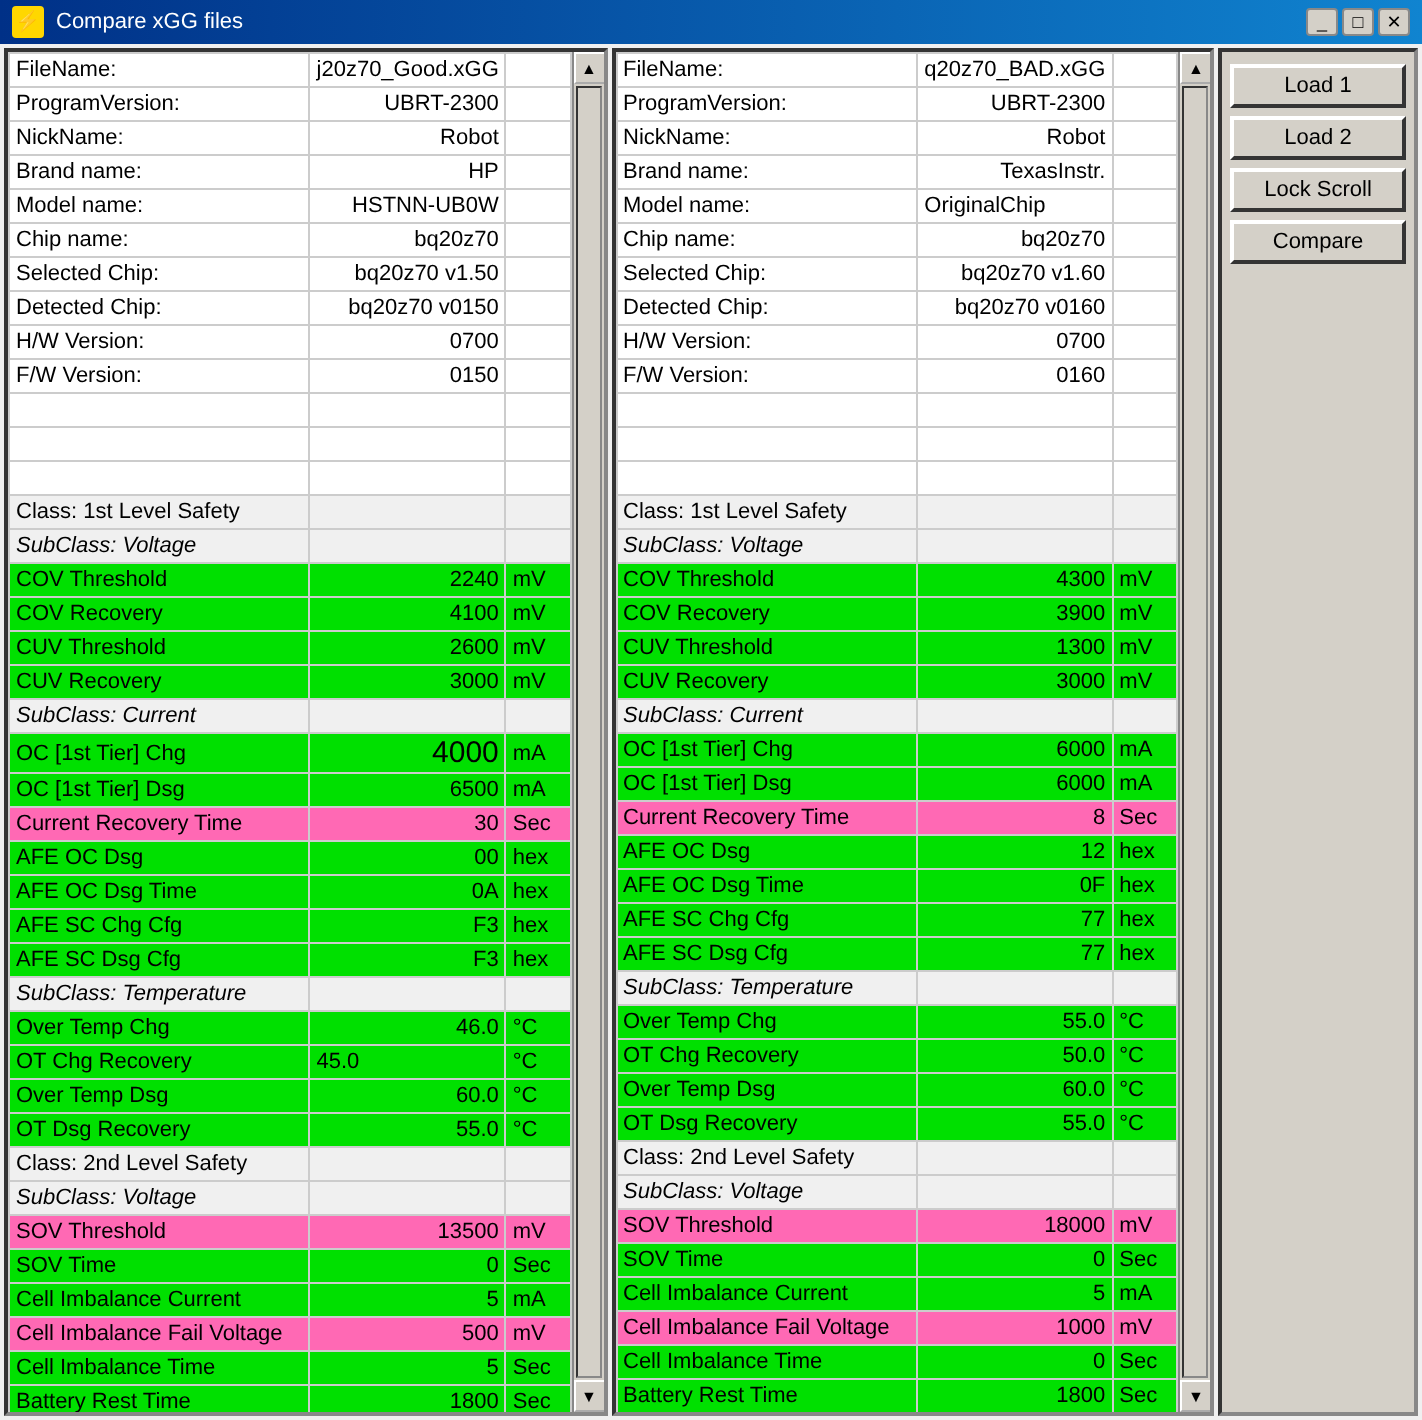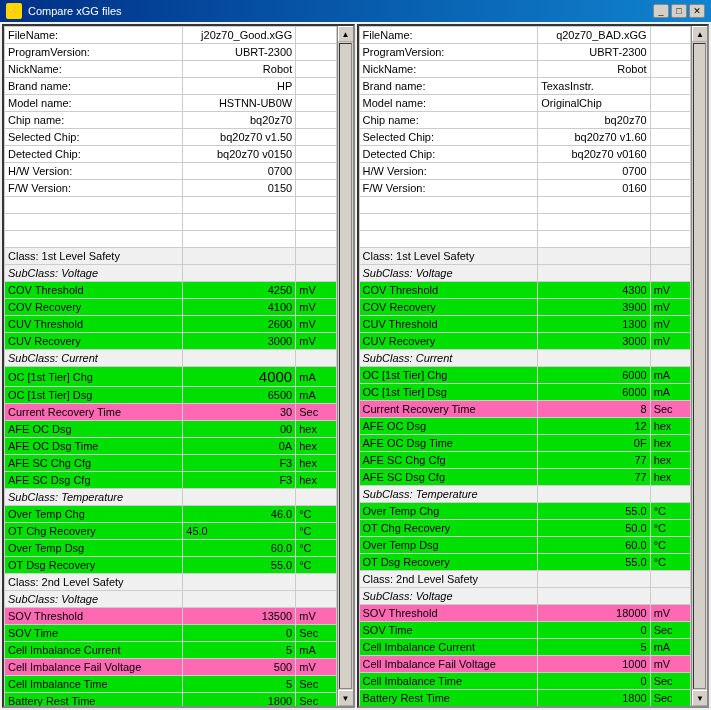--- a/index.html
+++ b/index.html
@@ -207,21 +207,21 @@
                   <td style="width: 65px; text-align: right; border: 1px solid rgb(204, 204, 204); padding: 1px 3px; height: 17px; font-size: 11px;"></td>
                   <td style="width: 35px; border: 1px solid rgb(204, 204, 204); padding: 1px 3px; height: 17px; font-size: 11px;"></td>
                 </tr>
                 <tr style="background-color: rgb(240, 240, 240); font-style: italic;">
                   <td style="width: 155px; min-width: 120px; border: 1px solid rgb(204, 204, 204); padding: 1px 3px; height: 17px; font-size: 11px;">  SubClass: Voltage</td>
                   <td style="width: 65px; text-align: right; border: 1px solid rgb(204, 204, 204); padding: 1px 3px; height: 17px; font-size: 11px;"></td>
                   <td style="width: 35px; border: 1px solid rgb(204, 204, 204); padding: 1px 3px; height: 17px; font-size: 11px;"></td>
                 </tr>
                 <tr style="background-color: rgb(0, 224, 0);">
                   <td style="width: 155px; min-width: 120px; border: 1px solid rgb(204, 204, 204); padding: 1px 3px; height: 17px; font-size: 11px;">COV Threshold</td>
-                  <td style="width: 65px; text-align: right; border: 1px solid rgb(204, 204, 204); padding: 1px 3px; height: 17px; font-size: 11px;">4250</td>
+                  <td style="width: 65px; text-align: right; border: 1px solid rgb(204, 204, 204); padding: 1px 3px; height: 17px; font-size: 11px;">2240</td>
                   <td style="width: 35px; border: 1px solid rgb(204, 204, 204); padding: 1px 3px; height: 17px; font-size: 11px;">mV</td>
                 </tr>
                 <tr style="background-color: rgb(0, 224, 0);">
                   <td style="width: 155px; min-width: 120px; border: 1px solid rgb(204, 204, 204); padding: 1px 3px; height: 17px; font-size: 11px;">COV Recovery</td>
                   <td style="width: 65px; text-align: right; border: 1px solid rgb(204, 204, 204); padding: 1px 3px; height: 17px; font-size: 11px;">4100</td>
                   <td style="width: 35px; border: 1px solid rgb(204, 204, 204); padding: 1px 3px; height: 17px; font-size: 11px;">mV</td>
                 </tr>
                 <tr style="background-color: rgb(0, 224, 0);">
                   <td style="width: 155px; min-width: 120px; border: 1px solid rgb(204, 204, 204); padding: 1px 3px; height: 17px; font-size: 11px;">CUV Threshold</td>
                   <td style="width: 65px; text-align: right; border: 1px solid rgb(204, 204, 204); padding: 1px 3px; height: 17px; font-size: 11px;">2600</td>
@@ -363,21 +363,21 @@
                   <td style="width: 65px; text-align: right; border: 1px solid rgb(204, 204, 204); padding: 1px 3px; height: 17px; font-size: 11px;">UBRT-2300</td>
                   <td style="width: 35px; border: 1px solid rgb(204, 204, 204); padding: 1px 3px; height: 17px; font-size: 11px;"></td>
                 </tr>
                 <tr style="background-color: white;">
                   <td style="width: 155px; min-width: 120px; border: 1px solid rgb(204, 204, 204); padding: 1px 3px; height: 17px; font-size: 11px;">NickName:</td>
                   <td style="width: 65px; text-align: right; border: 1px solid rgb(204, 204, 204); padding: 1px 3px; height: 17px; font-size: 11px;">Robot</td>
                   <td style="width: 35px; border: 1px solid rgb(204, 204, 204); padding: 1px 3px; height: 17px; font-size: 11px;"></td>
                 </tr>
                 <tr style="background-color: white;">
                   <td style="width: 155px; min-width: 120px; border: 1px solid rgb(204, 204, 204); padding: 1px 3px; height: 17px; font-size: 11px;">Brand name:</td>
-                  <td style="width: 65px; text-align: left; border: 1px solid rgb(204, 204, 204); padding: 1px 3px; height: 17px; font-size: 11px;">TexasInstr.</td>
+                  <td style="width: 65px; text-align: right; border: 1px solid rgb(204, 204, 204); padding: 1px 3px; height: 17px; font-size: 11px;">TexasInstr.</td>
                   <td style="width: 35px; border: 1px solid rgb(204, 204, 204); padding: 1px 3px; height: 17px; font-size: 11px;"></td>
                 </tr>
                 <tr style="background-color: white;">
                   <td style="width: 155px; min-width: 120px; border: 1px solid rgb(204, 204, 204); padding: 1px 3px; height: 17px; font-size: 11px;">Model name:</td>
                   <td style="width: 65px; text-align: left; border: 1px solid rgb(204, 204, 204); padding: 1px 3px; height: 17px; font-size: 11px;">OriginalChip</td>
                   <td style="width: 35px; border: 1px solid rgb(204, 204, 204); padding: 1px 3px; height: 17px; font-size: 11px;"></td>
                 </tr>
                 <tr style="background-color: white;">
                   <td style="width: 155px; min-width: 120px; border: 1px solid rgb(204, 204, 204); padding: 1px 3px; height: 17px; font-size: 11px;">Chip name:</td>
                   <td style="width: 65px; text-align: right; border: 1px solid rgb(204, 204, 204); padding: 1px 3px; height: 17px; font-size: 11px;">bq20z70</td>
@@ -557,14 +557,20 @@
           </table>
         </div>
         <div style="width:16px; display:flex; flex-direction:column; background:#d4d0c8; border-left:1px solid #888;">
           <div class="scroll-btn">▲</div>
           <div style="flex:1; background:#d4d0c8; border:1px inset #888; margin:1px;"></div>
           <div class="scroll-btn">▼</div>
         </div>
       </div>
     </div>
 
+    <div class="right-panel">
+      <button class="win-btn">Load 1</button>
+      <button class="win-btn">Load 2</button>
+      <button class="win-btn">Lock Scroll</button>
+      <button class="win-btn">Compare</button>
+    </div>
   </div>
 </div>
 
 </body></html>

